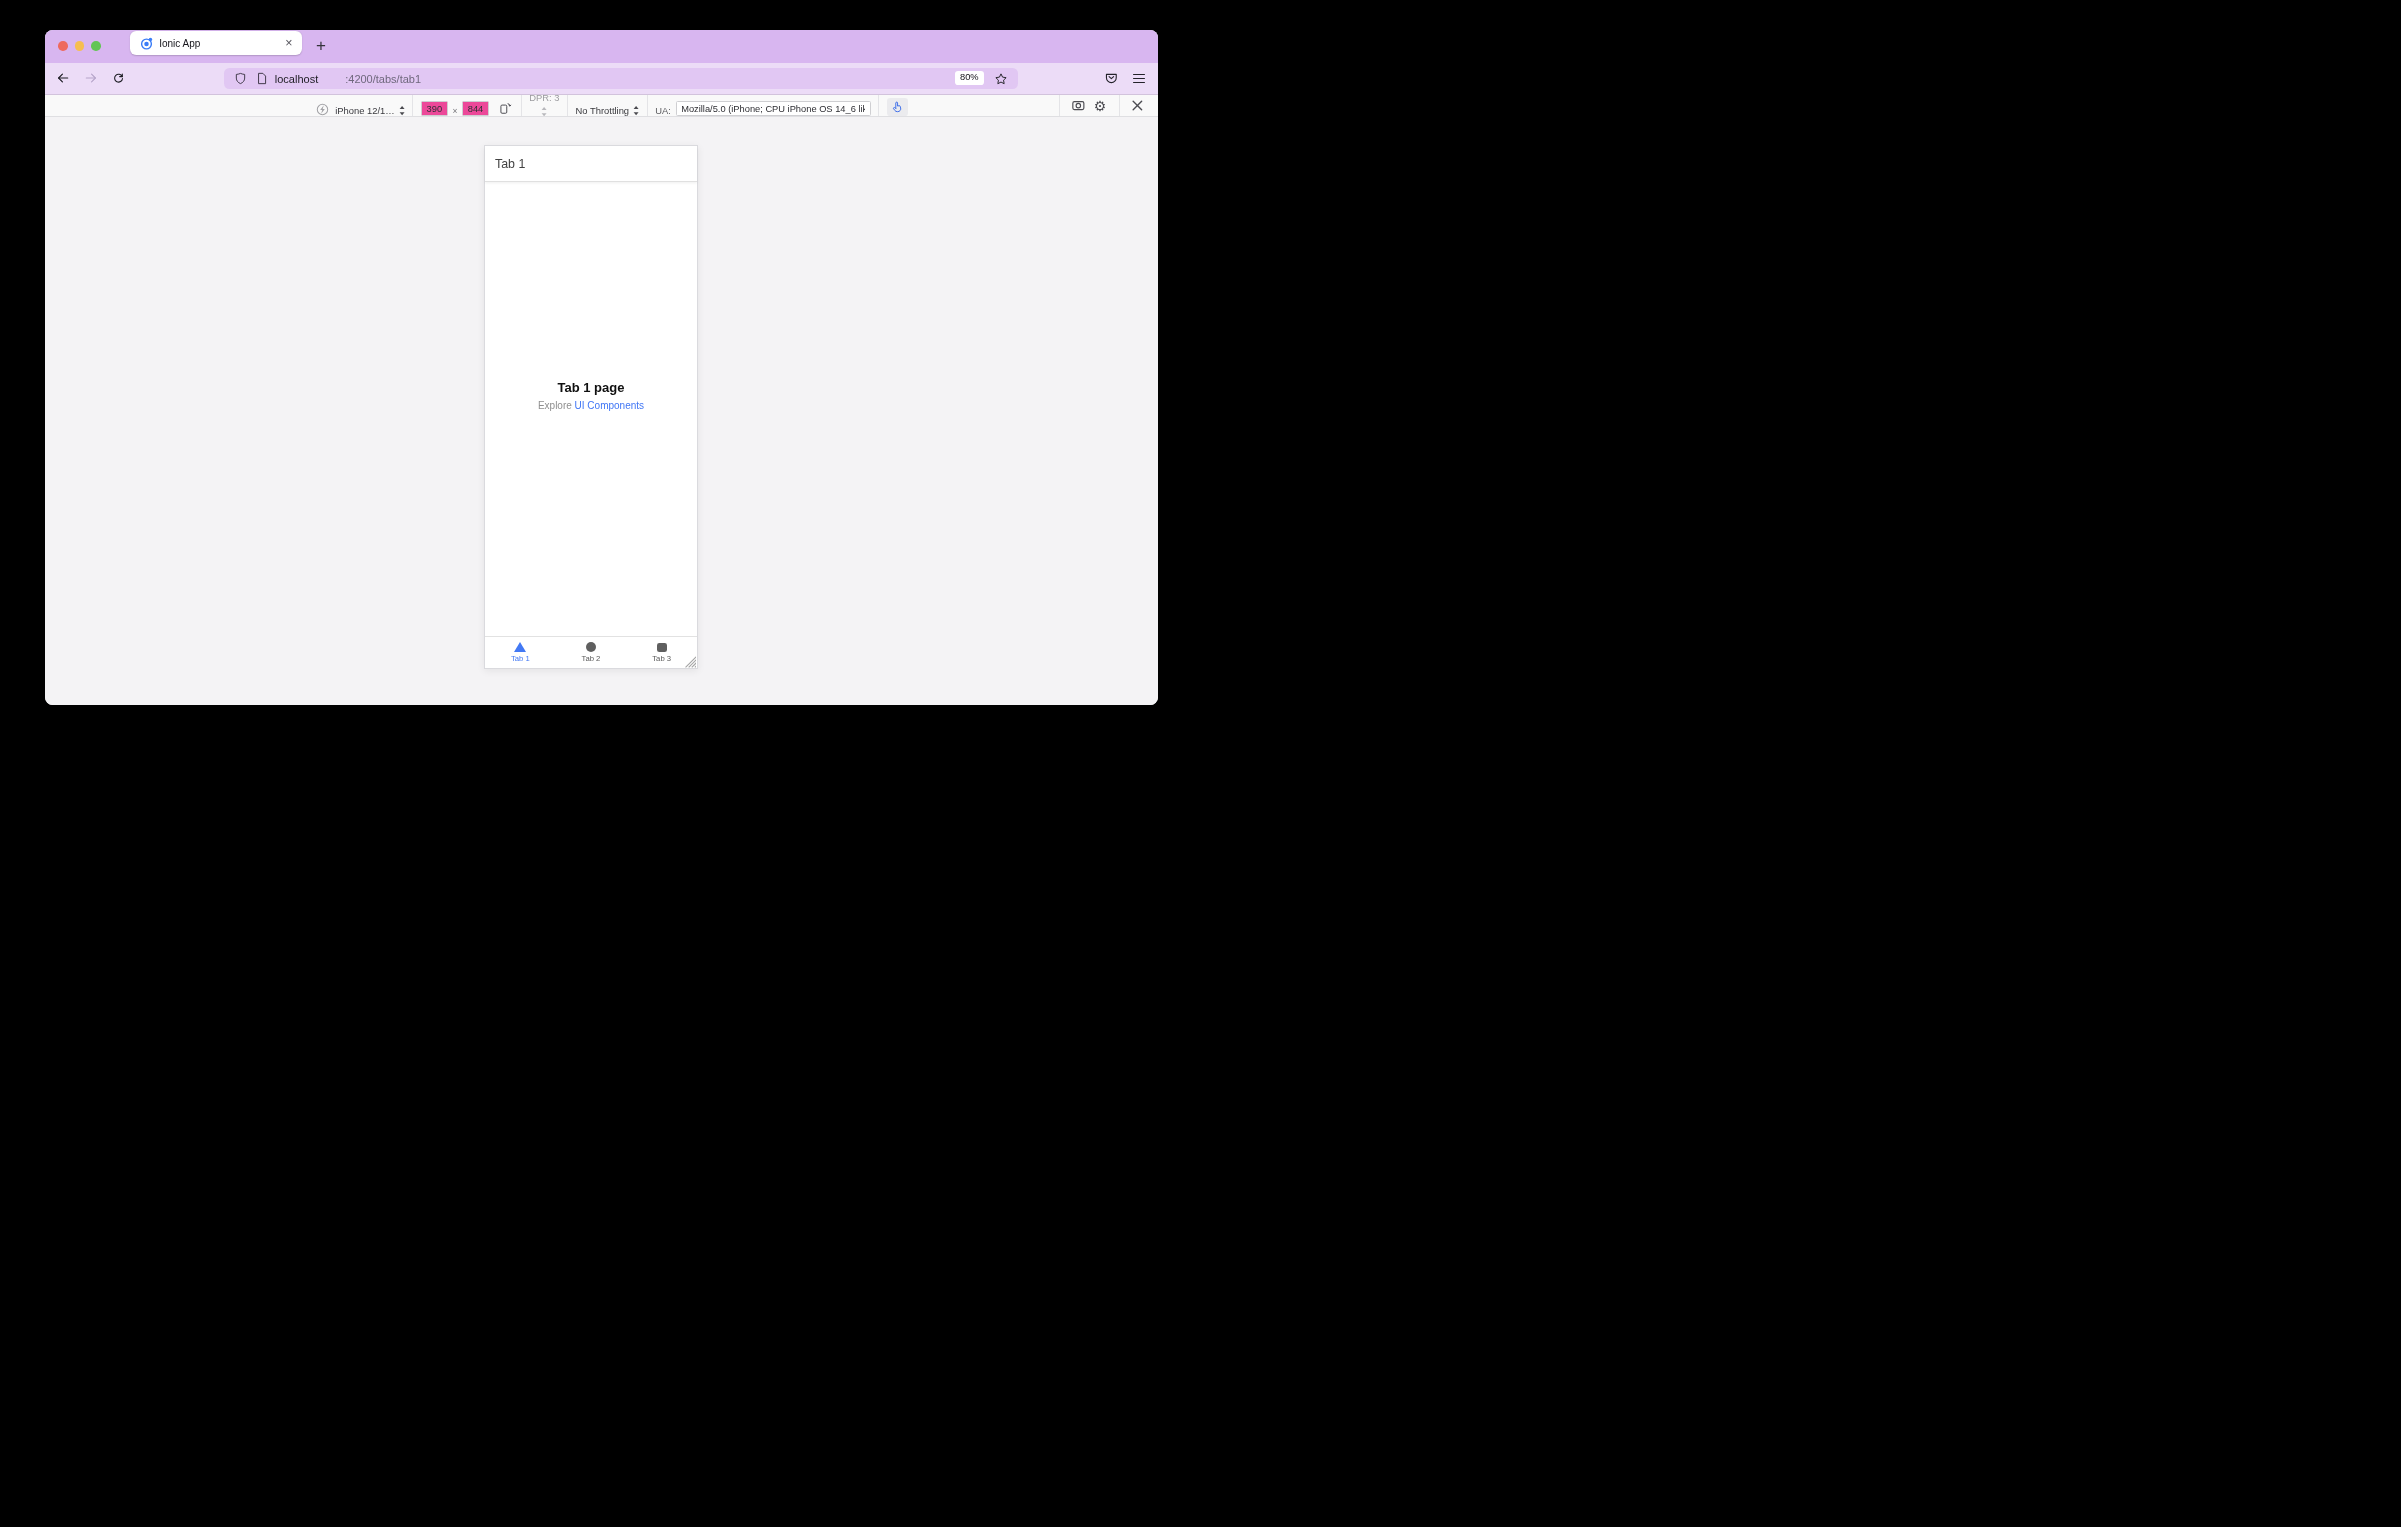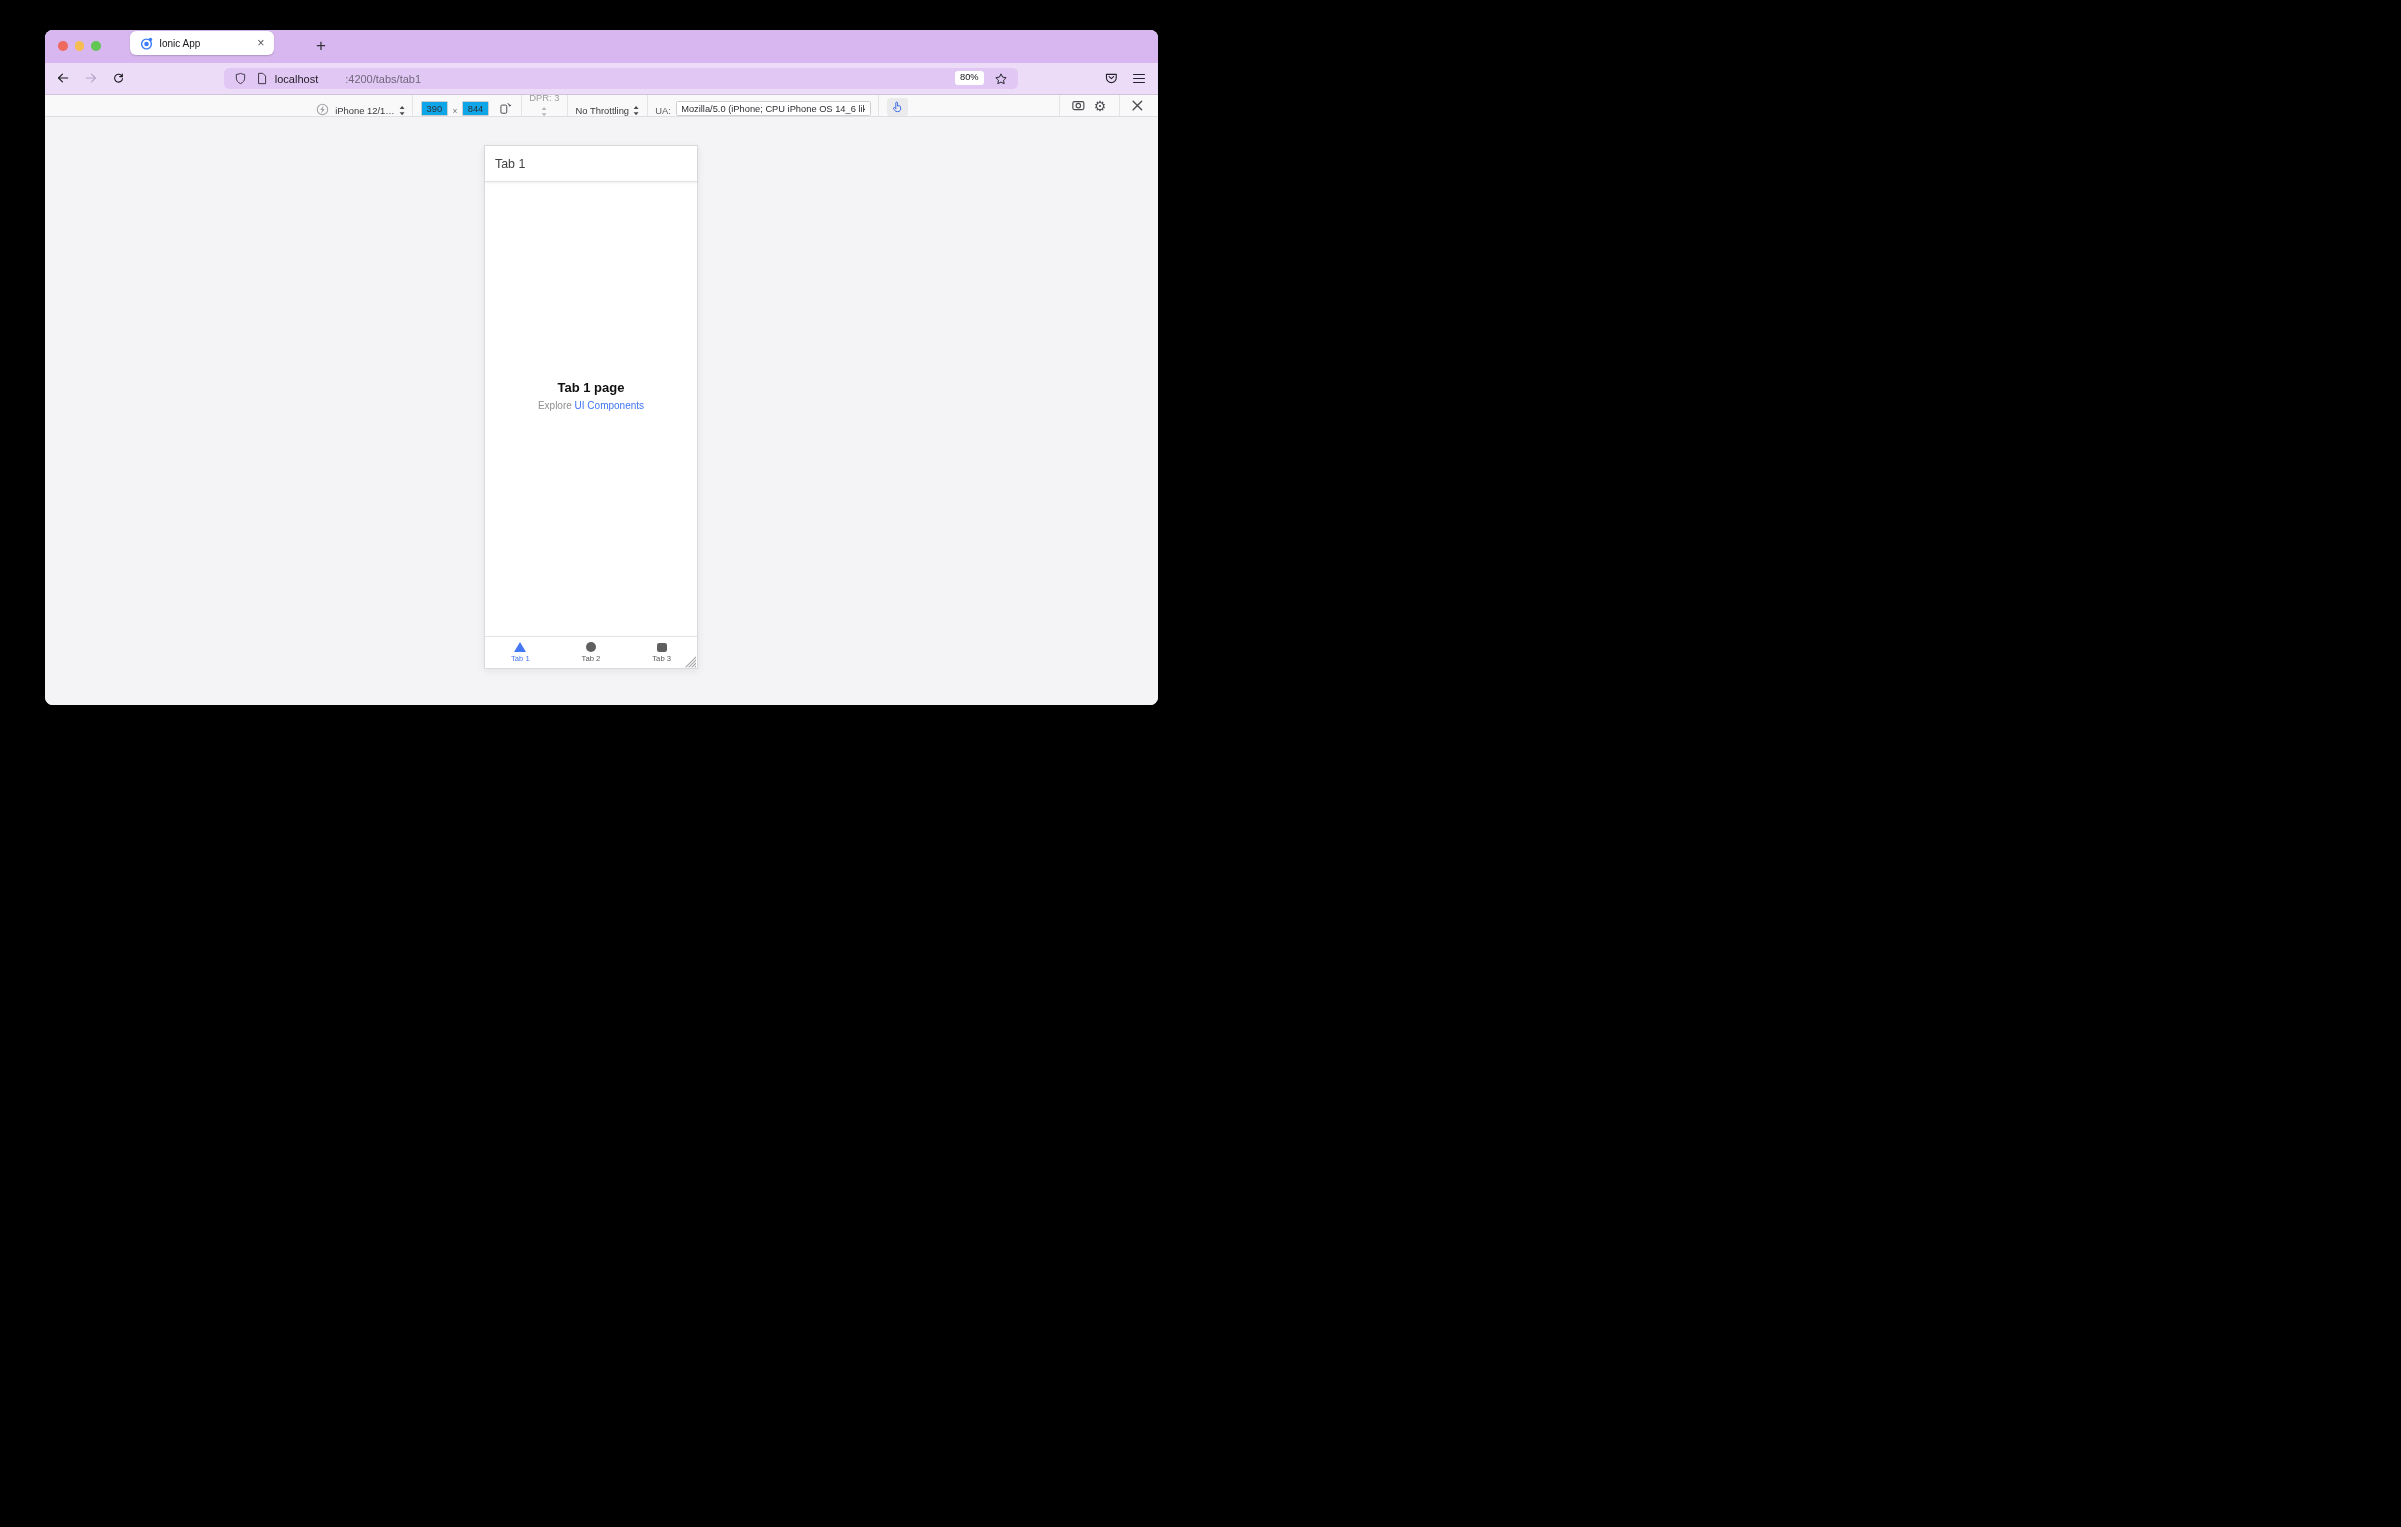--- a/index.html
+++ b/index.html
@@ -17,21 +17,21 @@
 
   
   .titlebar { height:32.5px; background:#d8b6f0; position:relative; display:flex; align-items:center; }
   .traffic { display:flex; gap:7px; margin-left:13px; }
   .light { width:9.7px; height:9.7px; border-radius:50%; }
   .light.red    { background:#ee6a5f; }
   .light.yellow { background:#f6be50; }
   .light.green  { background:#62c554; }
 
   .browser-tab {
-    position:absolute; left:85px; top:1px; width:144px; height:24px;
+    position:absolute; left:85px; top:1px; width:172px; height:24px;
     background:#fff; border-radius:6.2px; display:flex; align-items:center;
     box-shadow:0 0.8px 1.5px rgba(0,0,0,.18);
   }
   .favicon { margin-left:10px; width:13px; height:13px; flex:0 0 auto; }
   .tab-title { margin-left:6.2px; font-size:10px; color:#15141a; flex:1; white-space:nowrap; overflow:hidden; }
   .tab-close { margin-right:4.6px; width:17px; height:17px; display:flex; align-items:center; justify-content:center;
                font-size:12.4px; color:#55545c; border-radius:3.1px; cursor:default; }
   .new-tab { position:absolute; left:265px; top:5.4px; width:21.7px; height:21.7px; display:flex;
              align-items:center; justify-content:center; font-size:17px; font-weight:300; color:#33323a; }
 
@@ -68,21 +68,21 @@
   
   .rdm {
     height:22.4px; background:#f9f9f9; border-bottom:0.8px solid #dfdfe2;
     display:flex; align-items:flex-end; padding-left:271px; padding-right:9.3px;
     position:relative; font-size:9.4px; color:#38383d;
   }
   .vsep { width:0.8px; height:21.7px; background:#e4e4e7; margin:0 7.7px; flex:0 0 auto; }
   .sel { display:flex; align-items:center; gap:3.9px; white-space:nowrap; }
   .sel.dim { color:#9b9b9f;flex-direction:column; }
   .dim-input {
-    width:27px; height:15.5px; border:0.8px solid #cfcfd2; border-radius:1.5px; background:#0ea5e9;
+    width:27px; height:15.5px; border:0.8px solid #cfcfd2; border-radius:1.5px; background:#ec4899;
     font-family:inherit; font-size:9.3px; color:#303035; text-align:center;
   }
   .times { color:#76767b; font-size:8.5px; margin:0 4.6px; }
   .rotate-btn { margin-left:7px; width:17px; height:17px; display:flex; align-items:center; justify-content:center; }
   .ua-label { color:#5d5d61; margin-right:4.6px; white-space:nowrap; }
   .ua-input {
     width:195px; height:15.5px; border:0.8px solid #cfcfd2; border-radius:1.5px; background:#fff;
     font-family:inherit; font-size:9.3px; color:#2e2e33; padding:0 4.6px; white-space:nowrap; overflow:hidden;
   }
   .touch-btn { width:21px; height:18px; background:#ebebee; border-radius:3.1px;

